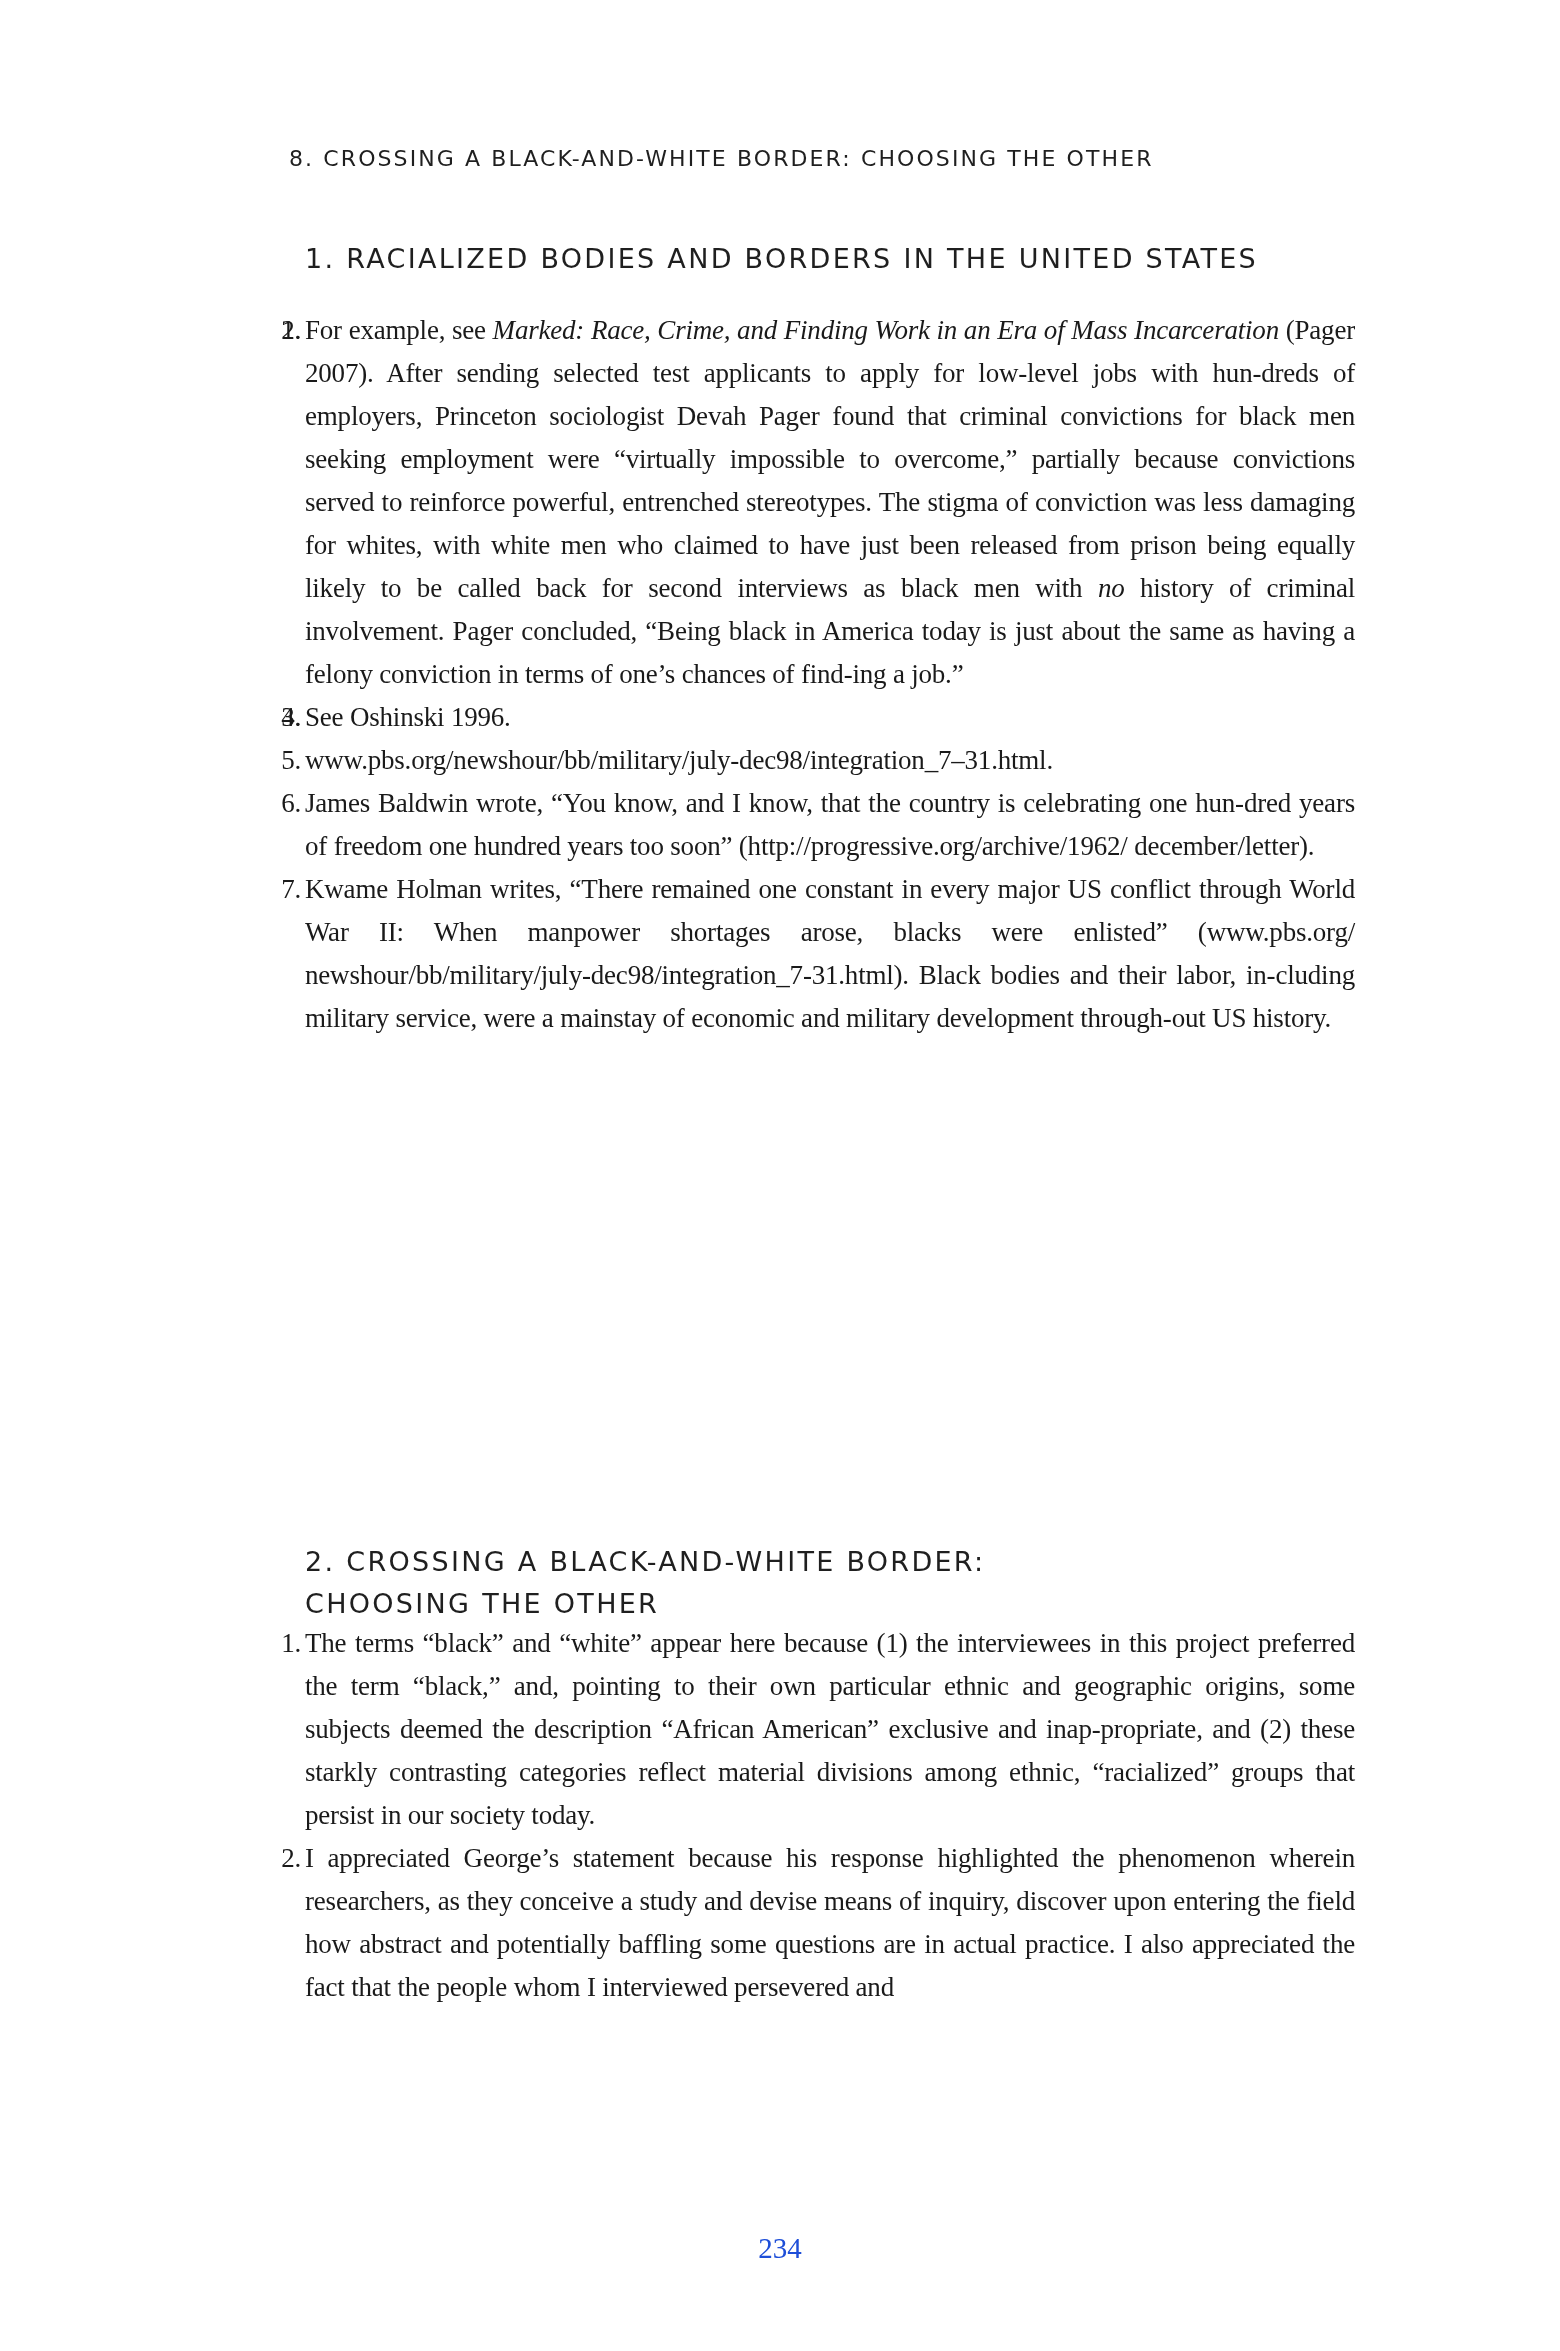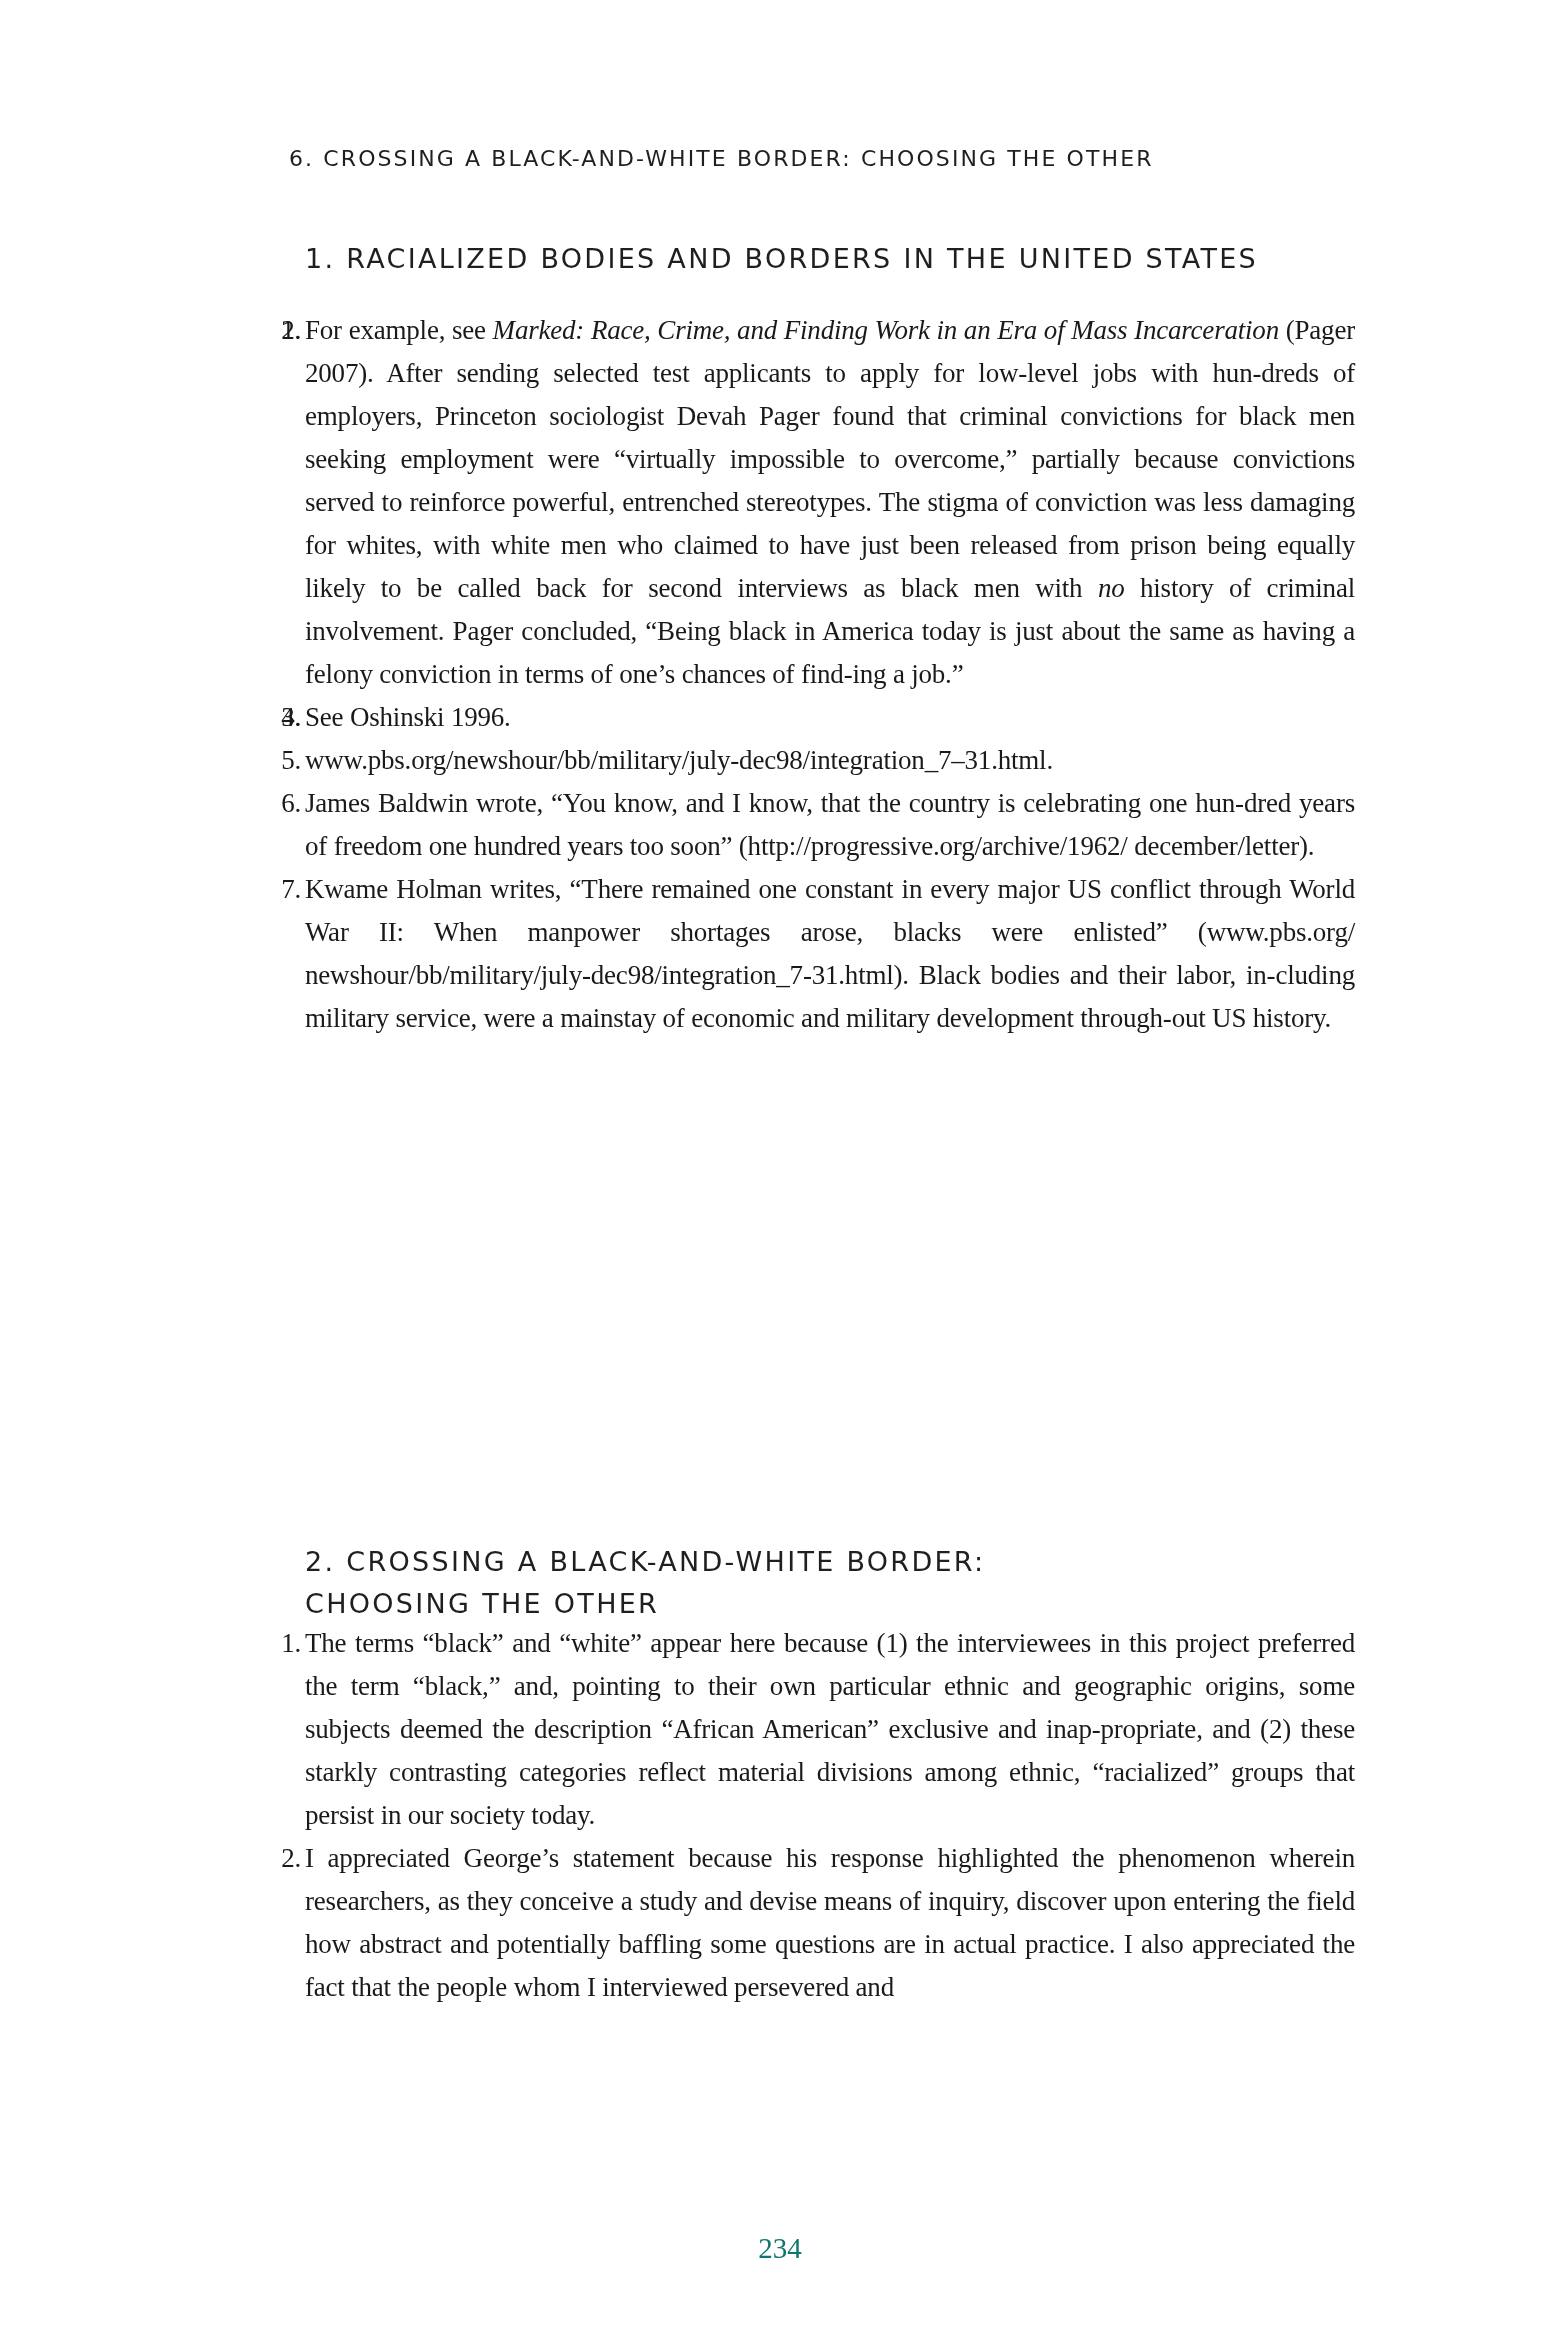--- a/index.html
+++ b/index.html
@@ -66,27 +66,27 @@
       font-variant-numeric: oldstyle-nums;
     }
     .note-text em { font-style: italic; }
     .page-number {
       position: absolute;
       left: 0;
       width: 100%;
       top: 2232px;
       text-align: center;
       font-size: 29px;
-      color: #0f766e;
+      color: #1d4ed8;
     }
   </style>
 </head>
 <body>
 
-<div class="running-head">6. CROSSING A BLACK-AND-WHITE BORDER: CHOOSING THE OTHER</div>
+<div class="running-head">8. CROSSING A BLACK-AND-WHITE BORDER: CHOOSING THE OTHER</div>
 
 <h2 class="section-heading" id="heading-1">1. RACIALIZED BODIES AND BORDERS IN THE UNITED STATES</h2>
 <ol class="notes" id="notes-1">
     <li class="note"><span class="note-num">1.</span></li>
     <li class="note"><span class="note-num">2.</span><span class="note-text"><span>For example, see </span><em>Marked: Race, Crime, and Finding Work in an Era of Mass Incarceration</em><span> (Pager 2007). After sending selected test applicants to apply for low-level jobs with hun-dreds of employers, Princeton sociologist Devah Pager found that criminal convictions for black men seeking employment were “virtually impossible to overcome,” partially because convictions served to reinforce powerful, entrenched stereotypes. The stigma of conviction was less damaging for whites, with white men who claimed to have just been released from prison being equally likely to be called back for second interviews as black men with </span><em>no</em><span> history of criminal involvement. Pager concluded, “Being black in America today is just about the same as having a felony conviction in terms of one’s chances of find-ing a job.”</span></span></li>
     <li class="note"><span class="note-num">3.</span></li>
     <li class="note"><span class="note-num">4.</span><span class="note-text"><span>See Oshinski 1996.</span></span></li>
     <li class="note"><span class="note-num">5.</span><span class="note-text"><span>www.pbs.org/newshour/bb/military/july-dec98/integration_7–31.html.</span></span></li>
     <li class="note"><span class="note-num">6.</span><span class="note-text"><span>James Baldwin wrote, “You know, and I know, that the country is celebrating one hun-dred years of freedom one hundred years too soon” (http://progressive.org/archive/1962/ december/letter).</span></span></li>
     <li class="note"><span class="note-num">7.</span><span class="note-text"><span>Kwame Holman writes, “There remained one constant in every major US conflict through World War II: When manpower shortages arose, blacks were enlisted” (www.pbs.org/ newshour/bb/military/july-dec98/integration_7-31.html). Black bodies and their labor, in-cluding military service, were a mainstay of economic and military development through-out US history.</span></span></li>

